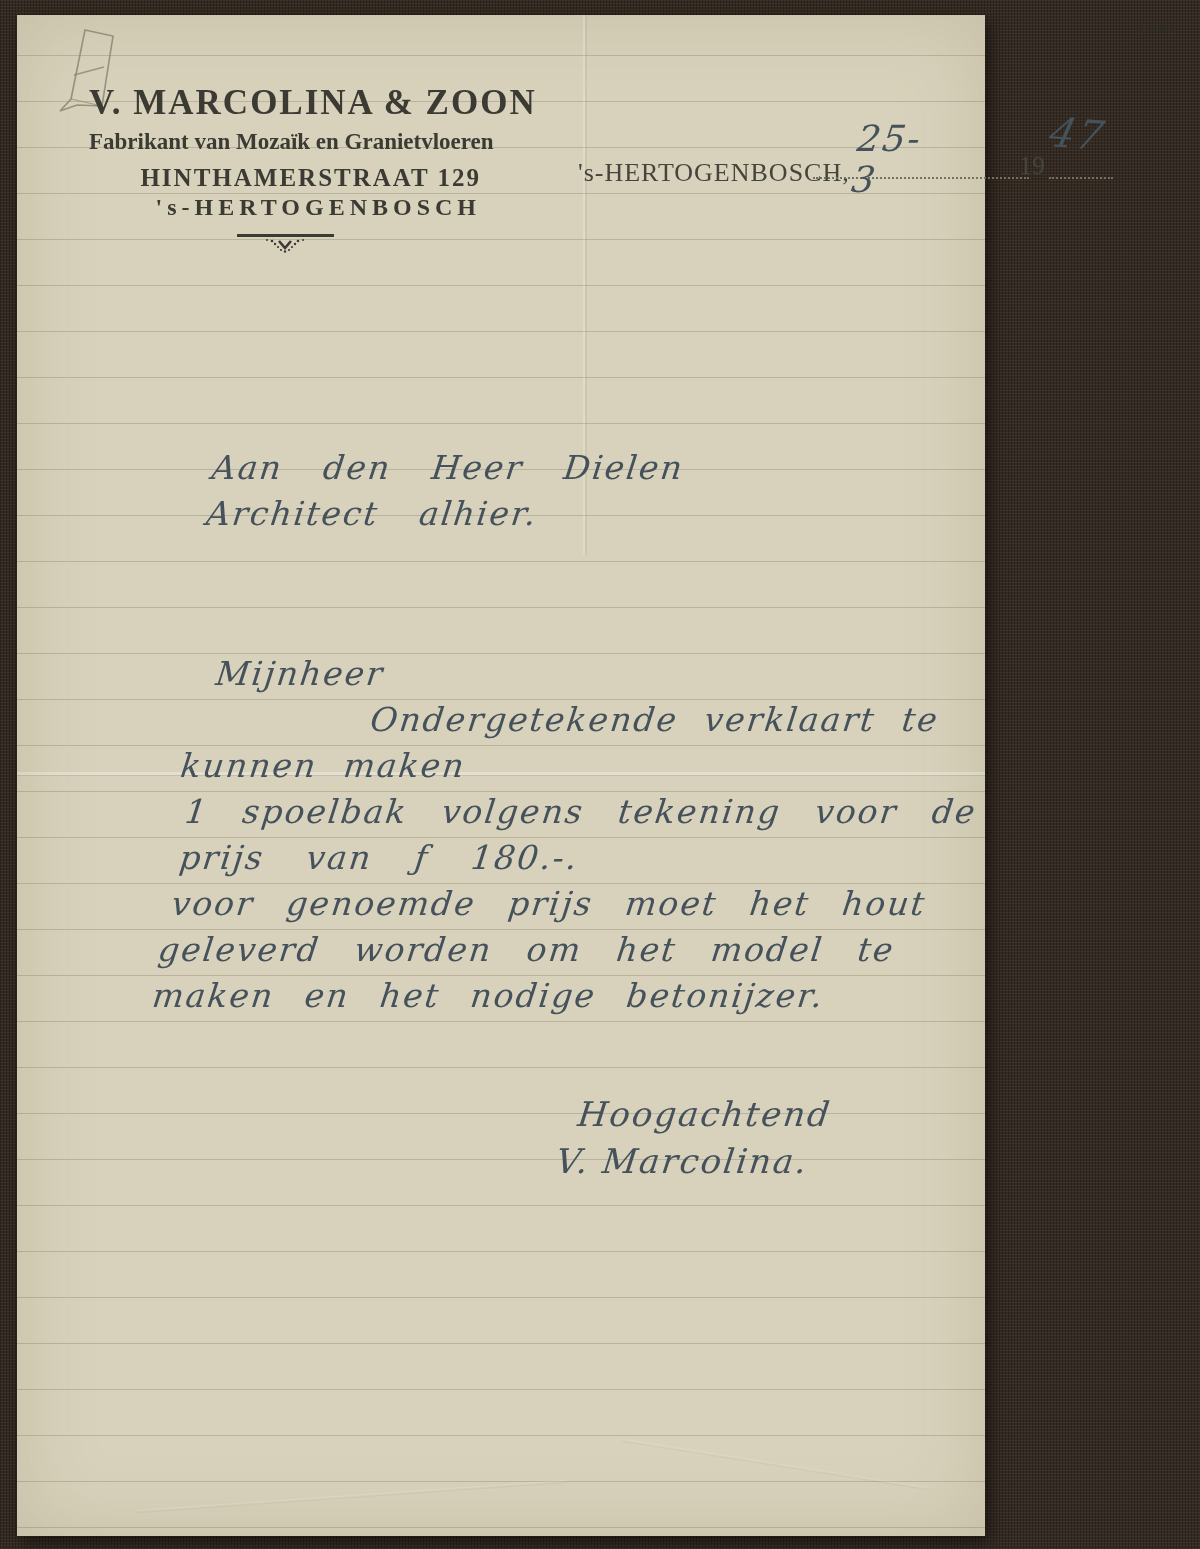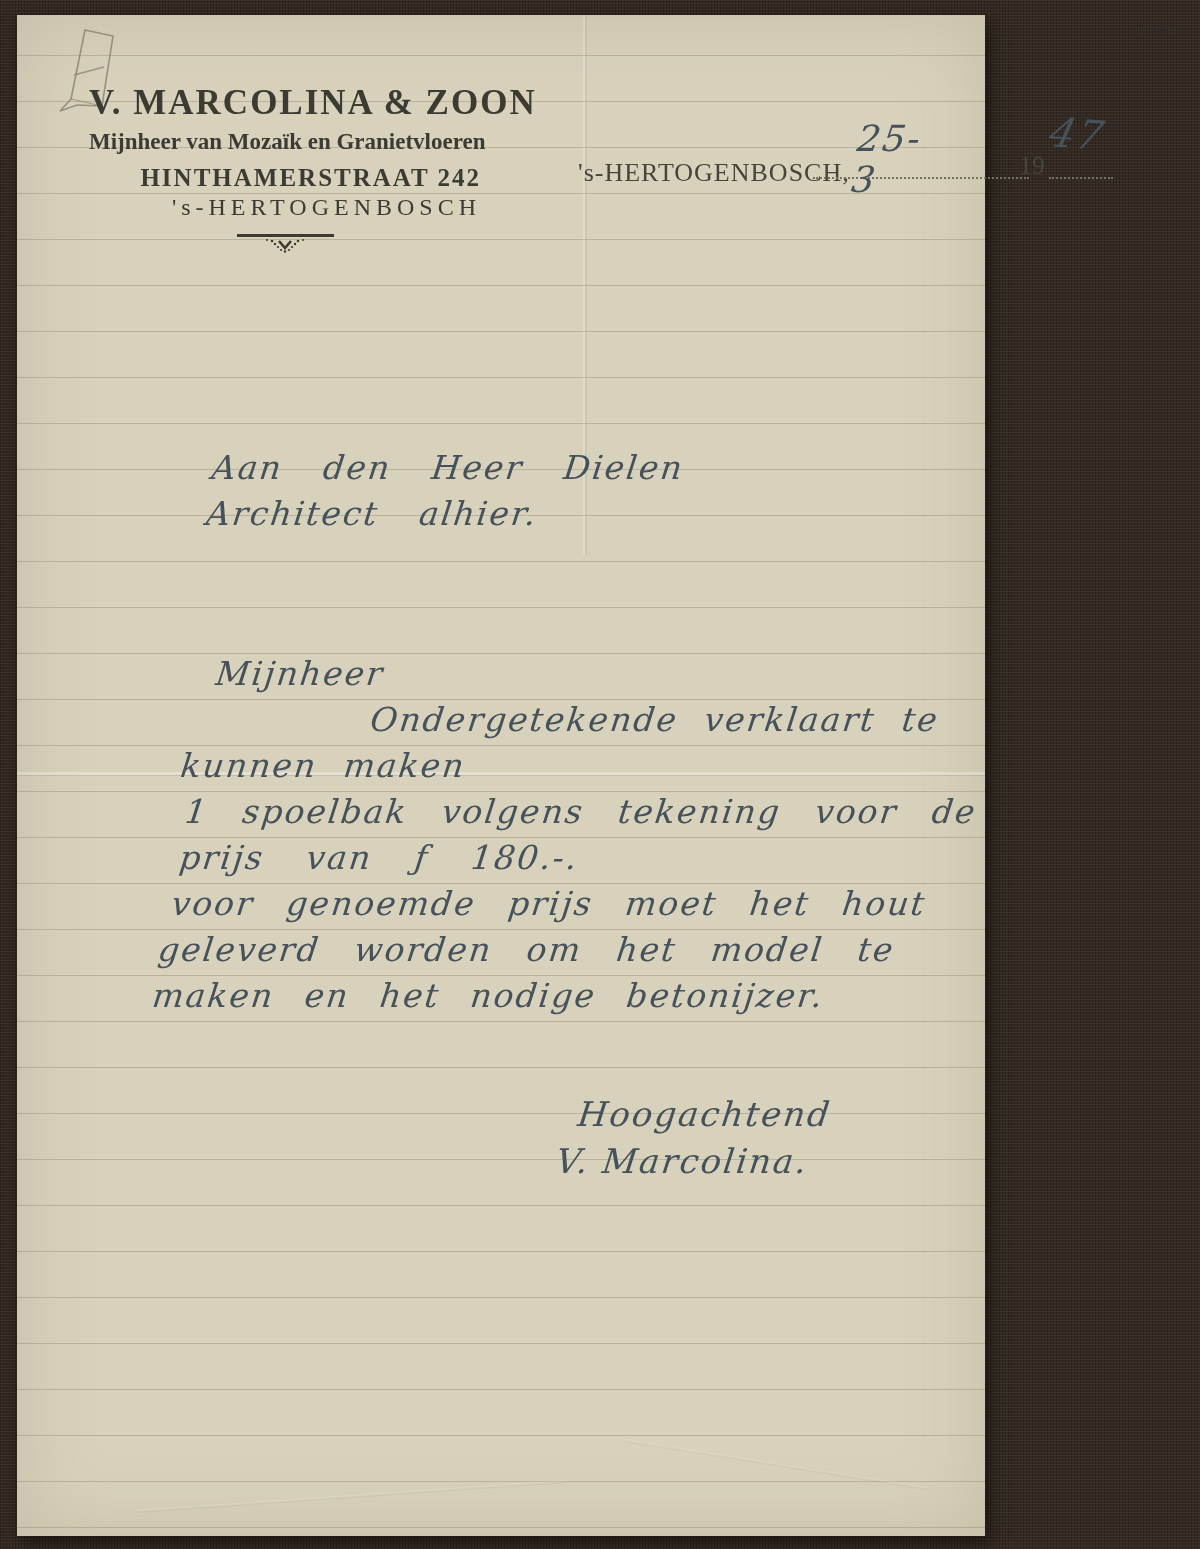--- a/index.html
+++ b/index.html
@@ -52,21 +52,21 @@
 
   .doodle { position:absolute; left:30px; top:8px; }
 
   .letterhead {
     position:absolute; left:72px; top:70px; width:392px;
     text-align:right; color:#3b3b33;
   }
   .lh-company  { font-weight:700; font-size:35px; line-height:1.05; letter-spacing:2px; white-space:nowrap; }
   .lh-tagline  { font-weight:700; font-size:23px; margin-top:7px; white-space:nowrap; }
   .lh-street   { font-weight:700; font-size:25px; letter-spacing:2px; margin-top:9px; white-space:nowrap; }
-  .lh-city     { font-weight:400; font-size:24px; letter-spacing:5px; margin-top:2px; white-space:nowrap; }
+  .lh-city     { font-weight:700; font-size:24px; letter-spacing:5px; margin-top:2px; white-space:nowrap; }
   .lh-contact  { font-weight:700; font-size:24px; letter-spacing:1px; margin-top:9px; white-space:nowrap; }
   .lh-rule-wrap { margin-top:13px; }
   .lh-rule { width:97px; height:0; border-top:3px solid #3b3b33; margin:0 auto; }
   .lh-ornament { display:block; margin:1px auto 0; }
 
   .dateline { position:absolute; left:0; top:0; color:#45453c; }
   .dl-place { position:absolute; left:561px; top:143px; font-size:26px; letter-spacing:1px; white-space:nowrap; }
   .dl-dots  { position:absolute; top:134px; height:28px; border-bottom:2px dotted #72725f; }
   .dl-dots-long  { left:796px; width:216px; }
   .dl-dots-short { left:1032px; width:64px; }
@@ -110,22 +110,22 @@
   <div class="page-number">1441</div>
 
   <svg class="doodle" width="82" height="96" viewBox="0 0 82 96">
     <path d="M38 7 L66 13 L55 83 L30 82 L13 88 L24 76 L38 7 Z" fill="none" stroke="#8b8574" stroke-width="1.6" opacity="0.85"></path>
     <path d="M27 52 L57 44" fill="none" stroke="#8b8574" stroke-width="1.4" opacity="0.8"></path>
     <path d="M55 83 L24 76" fill="none" stroke="#8b8574" stroke-width="1.2" opacity="0.7"></path>
   </svg>
 
   <header class="letterhead">
     <div class="lh-company">V. MARCOLINA &amp; ZOON</div>
-    <div class="lh-tagline">Mijnheer van Mozaïk en Granietvloeren</div>
-    <div class="lh-street">HINTHAMERSTRAAT 242</div>
+    <div class="lh-tagline">Fabrikant van Mozaïk en Granietvloeren</div>
+    <div class="lh-street">HINTHAMERSTRAAT 129</div>
     <div class="lh-city">'s-HERTOGENBOSCH</div>
     <div class="lh-rule-wrap">
       <div class="lh-rule"></div>
       <svg class="lh-ornament" width="40" height="16" viewBox="0 0 40 16">
         <path d="M14 3 L20 10 L26 3" fill="none" stroke="#3b3b33" stroke-width="2.6"></path>
         <g fill="#3b3b33">
           <circle cx="7" cy="3" r="1.3"></circle>
             <circle cx="10" cy="6" r="1.2"></circle>
           <circle cx="13" cy="9" r="1.1"></circle>
             <circle cx="16" cy="12" r="1.1"></circle>

